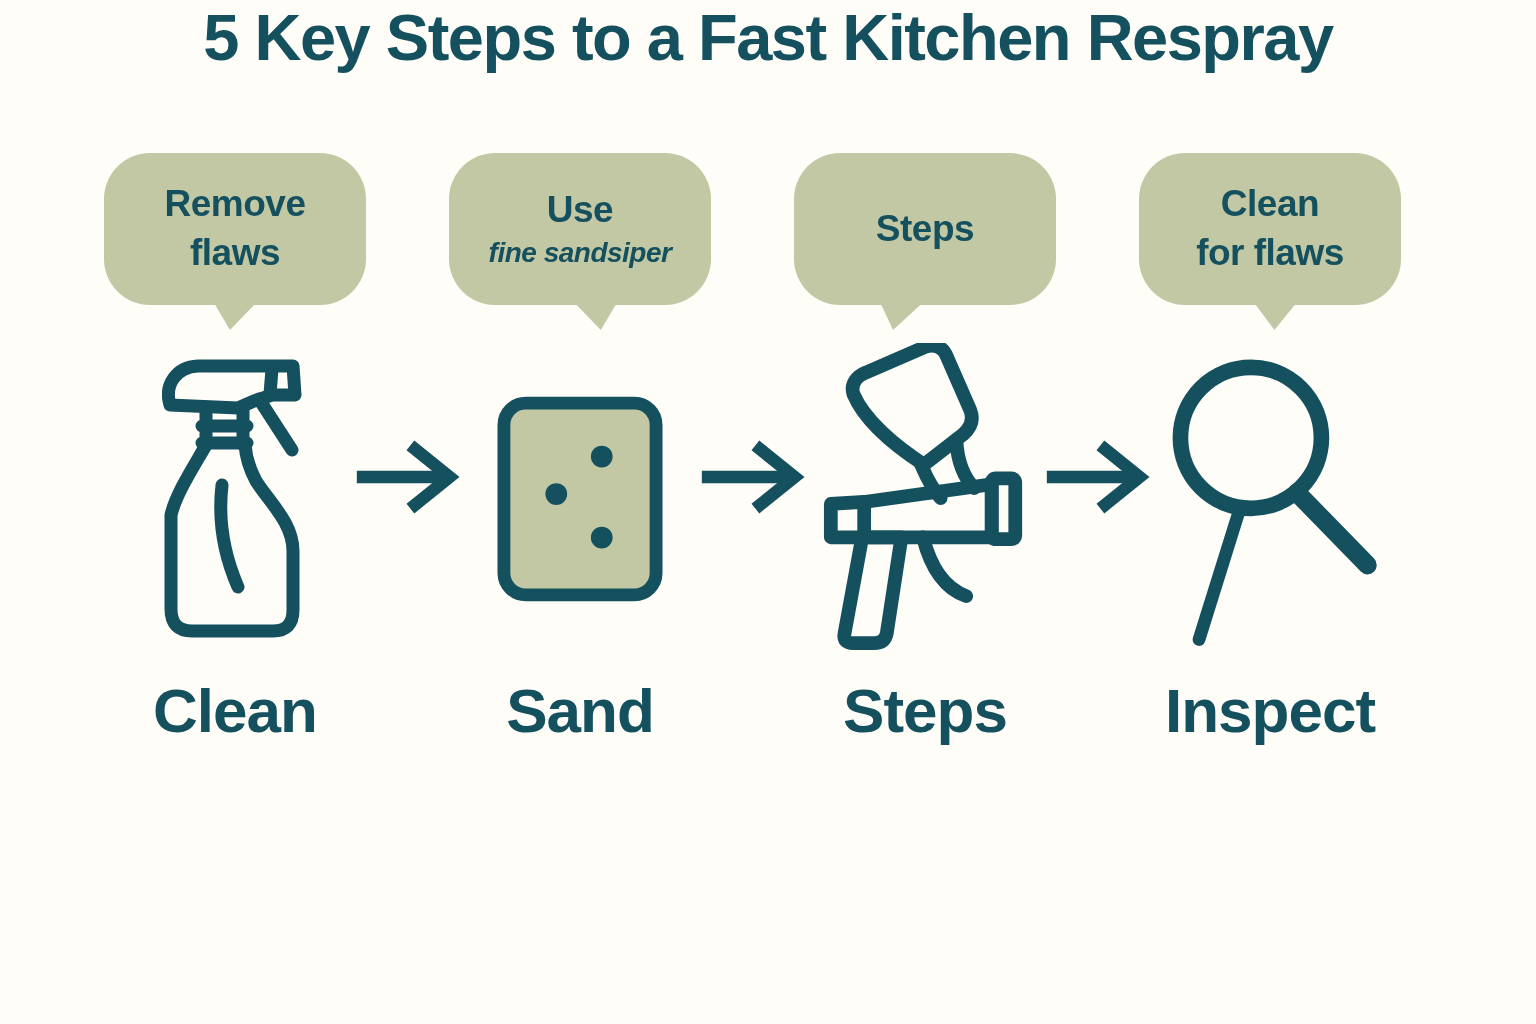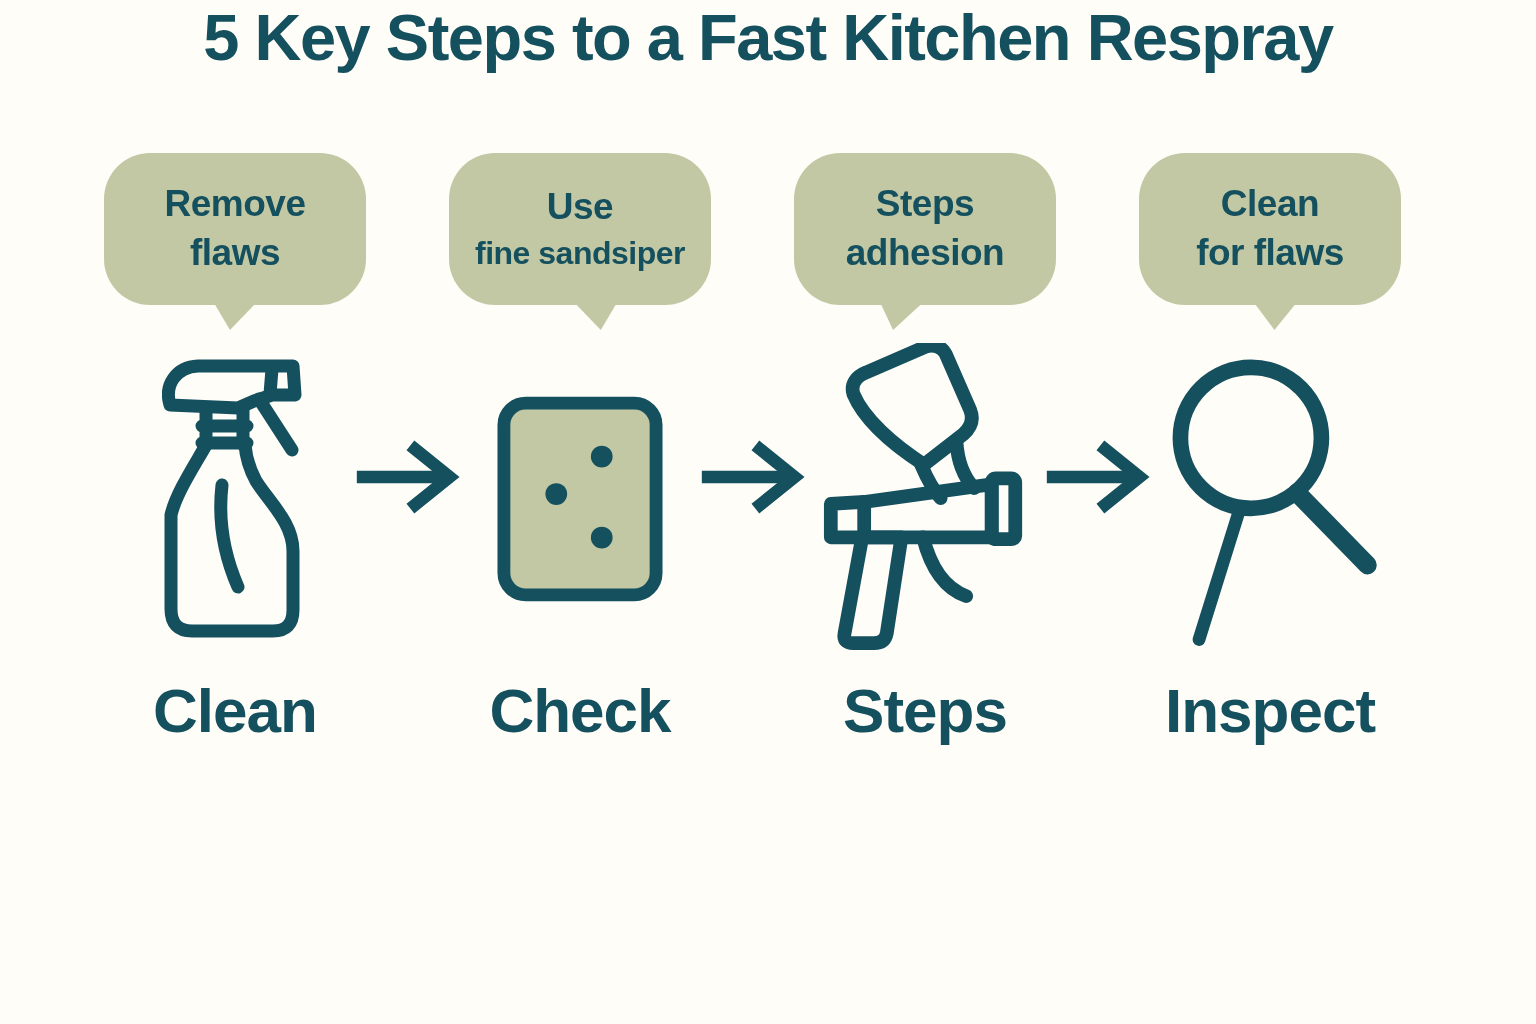--- a/index.html
+++ b/index.html
@@ -36,21 +36,21 @@
   .bubble {
     position: relative;
     width: 262px;
     height: 152px;
     background: var(--bubble);
     border-radius: 46px;
     display:flex; flex-direction:column; justify-content:center; align-items:center;
     text-align:center;
   }
   .bubble-line { display:block; font-size:37px; font-weight:bold; line-height:1.32; letter-spacing:-0.5px; color:var(--ink); }
-  .bubble-line.small { font-size:32px; }
+  .bubble-line.small { font-size:28px;font-style:italic; }
   .tail {
     position:absolute; bottom:-25px; width:42px; height:27px;
     background: var(--bubble);
   }
   .tail-1 { left: 42%; clip-path: polygon(0 0, 100% 0, 38% 100%); }
   .tail-2 { left: 48%; clip-path: polygon(0 0, 100% 0, 62% 100%); }
   .tail-3 { left: 33%; clip-path: polygon(0 0, 100% 0, 30% 100%); }
   .tail-4 { left: 44%; clip-path: polygon(0 0, 100% 0, 48% 100%); }
 
   .iconbox { height: 320px; display:flex; align-items:center; justify-content:center; color:var(--ink); }
@@ -119,37 +119,36 @@
         </div>
       </div>
       <div class="iconbox">
         <svg width="168" height="208" viewBox="0 0 170 210" aria-hidden="true">
           <rect class="block-fill" x="8" y="8" width="154" height="194" rx="22"></rect>
           <circle class="dot" cx="107" cy="62" r="11"></circle>
           <circle class="dot" cx="61" cy="100" r="11"></circle>
           <circle class="dot" cx="107" cy="144" r="11"></circle>
         </svg>
       </div>
-      <div class="step-label">Check</div>
+      <div class="step-label">Sand</div>
     </div>
 
     <div class="arrow-col">
       <div class="arrowbox">
         <svg width="110" height="88" viewBox="0 0 115 90" aria-hidden="true">
           <path class="arrow-stroke" d="M 4 45 L 98 45"></path>
           <path class="arrow-stroke" d="M 60 12 L 101 45 L 60 78"></path>
         </svg>
       </div>
     </div>
 
     <div class="step">
       <div class="bubble-area">
         <div class="bubble">
           <span class="bubble-line">Steps</span>
-          <span class="bubble-line">adhesion</span>
           <span class="tail tail-3"></span>
         </div>
       </div>
       <div class="iconbox">
         <svg width="216" height="312" viewBox="10 8 220 318" aria-hidden="true">
           <path class="stroke" style="stroke-width:14" d="M 47 60 C 44 50 50 42 60 38 L 120 12 C 128 9 137 11 141 19 L 166 76 C 170 86 167 94 159 101 L 119 132 C 88 112 58 86 47 60 Z"></path>
           <path class="stroke" style="stroke-width:14" d="M 116 132 C 122 146 128 158 136 166"></path>
           <path class="stroke" style="stroke-width:14" d="M 152 108 C 153 126 159 144 170 156"></path>
           <path class="stroke" style="stroke-width:14" d="M 24 172 L 58 170 L 188 152 L 188 206 L 24 206 Z"></path>
           <path class="stroke" style="stroke-width:14" d="M 58 170 L 58 206"></path>

